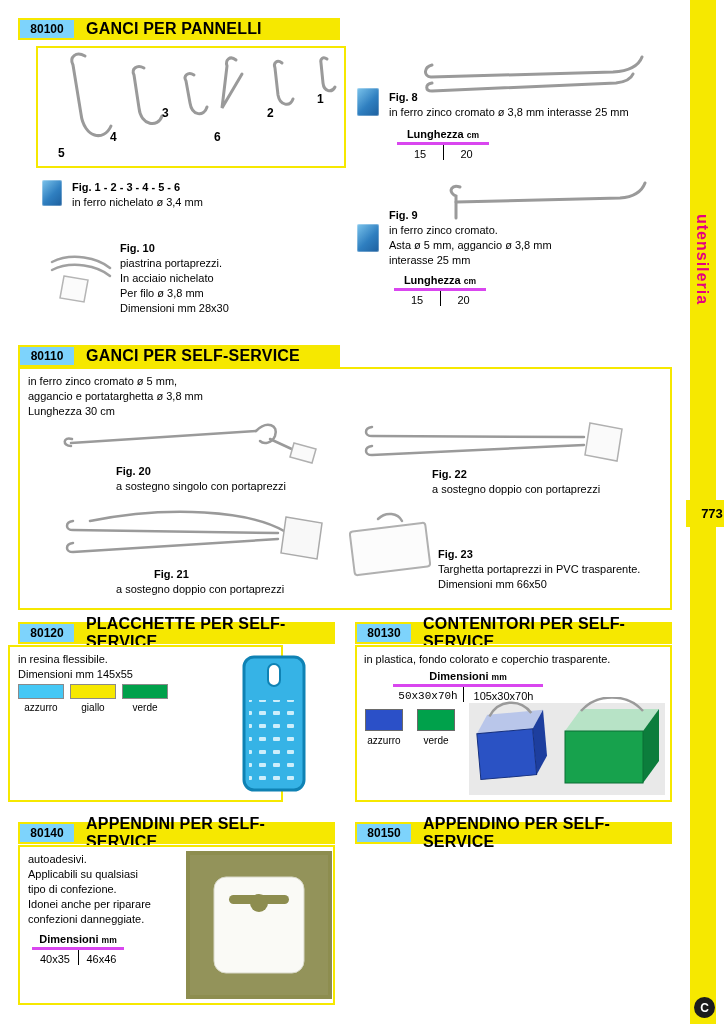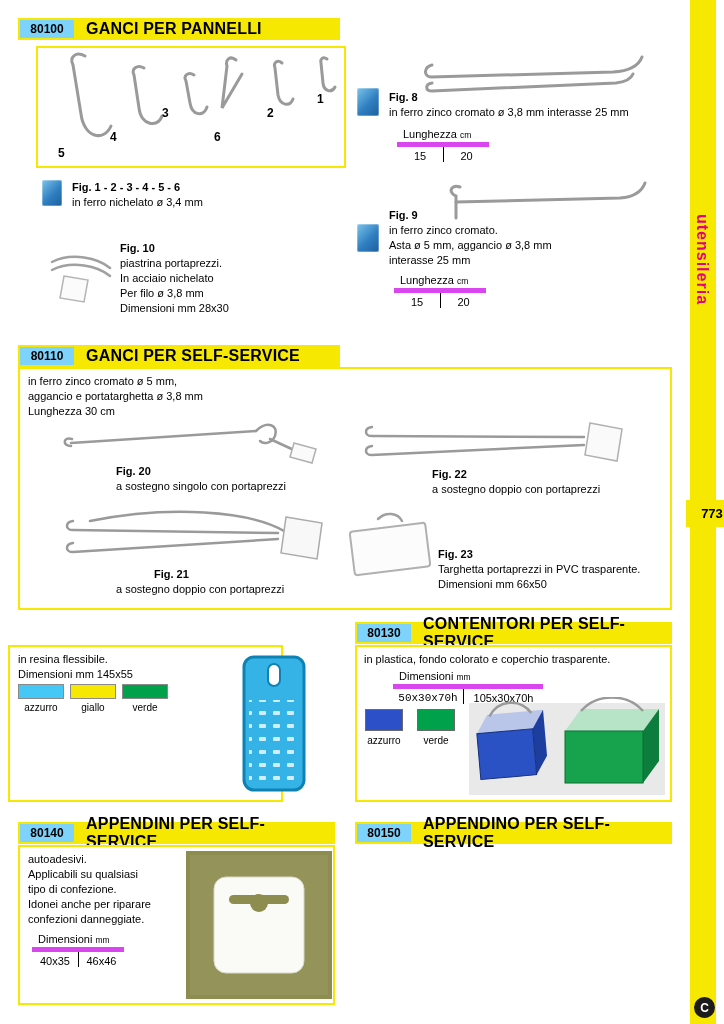--- a/index.html
+++ b/index.html
@@ -37,21 +37,21 @@
   .abs { position:absolute; }
   .txt { position:absolute; font-size:11px; line-height:15px; white-space:nowrap; }
   .b { font-weight:bold; }
   .hook-num { position:absolute; font-weight:bold; font-size:12px; }
   .blue-icon {
     position:absolute; width:20px; height:26px; border-radius:2px;
     background:linear-gradient(135deg,#7cc4ec 0%, #2f7fc0 55%, #1d5f9e 100%);
     box-shadow:inset 0 0 0 1px rgba(255,255,255,.3);
   }
   .mini-table { position:absolute; font-size:11px; }
-  .mt-head { border-bottom:5px solid #d946ef; padding:0 6px 2px; text-align:left; white-space:nowrap; }
+  .mt-head { border-bottom:3px solid #d946ef; padding:0 6px 2px; text-align:center; white-space:nowrap;font-weight:bold; }
   .unit { font-size:8.5px; }
   .mt-row { display:flex; }
   .mt-cell { width:46px; text-align:center; padding-top:3px; }
   .mt-cell + .mt-cell { border-left:1px solid #000; }
   .mt-130 .mt-cell:first-child { width:70px;font-family:Liberation Mono, monospace; }
   .mt-130 .mt-cell:last-child  { width:80px; }
   .swatch { position:absolute; width:46px; text-align:center; font-size:10px; }
   .swatch .chip { width:46px; height:15px; border:1px solid #8a8a8a; }
   .swatch .lbl { display:block; margin-top:3px; }
   .swatch2 { position:absolute; width:50px; text-align:center; font-size:10px; }
@@ -200,20 +200,24 @@
       <path d="M34 10 C42 2 54 4 58 12" fill="none" stroke="#a0a0a0" stroke-width="2.5" stroke-linecap="round"></path>
       <g transform="rotate(-7 46 40)">
         <rect x="8" y="18" width="76" height="44" rx="3" fill="#fcfcfc" stroke="#b0b0b0" stroke-width="2"></rect>
       </g>
     </svg>
     <div class="txt b" style="left:418px;top:178px;">Fig. 23</div>
     <div class="txt" style="left:418px;top:193px;">Targhetta portaprezzi in PVC trasparente.</div>
     <div class="txt" style="left:418px;top:208px;">Dimensioni mm 66x50</div>
   </div>
 
+  <div class="sec-h" style="left:18px;top:622px;width:317px;">
+    <div class="code">80120</div>
+    <div class="bar">PLACCHETTE PER SELF-SERVICE</div>
+  </div>
   <div class="cbox" style="left:8px;top:645px;width:275px;height:157px;">
     <div class="txt" style="left:8px;top:5px;">in resina flessibile.</div>
     <div class="txt" style="left:8px;top:20px;">Dimensioni mm 145x55</div>
 
     <div class="swatch" style="left:8px;top:37px;">
       <div class="chip" style="background: rgb(69, 200, 245);"></div>
       <span class="lbl">azzurro</span>
     </div>
     <div class="swatch" style="left:60px;top:37px;">
       <div class="chip" style="background: rgb(246, 232, 0);"></div>

